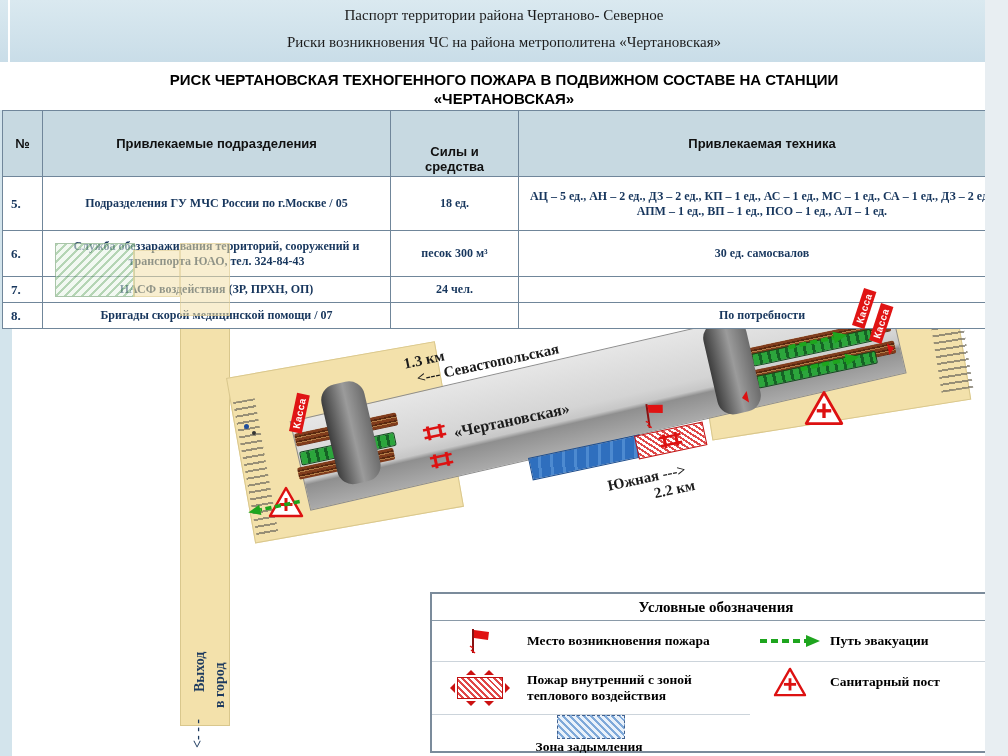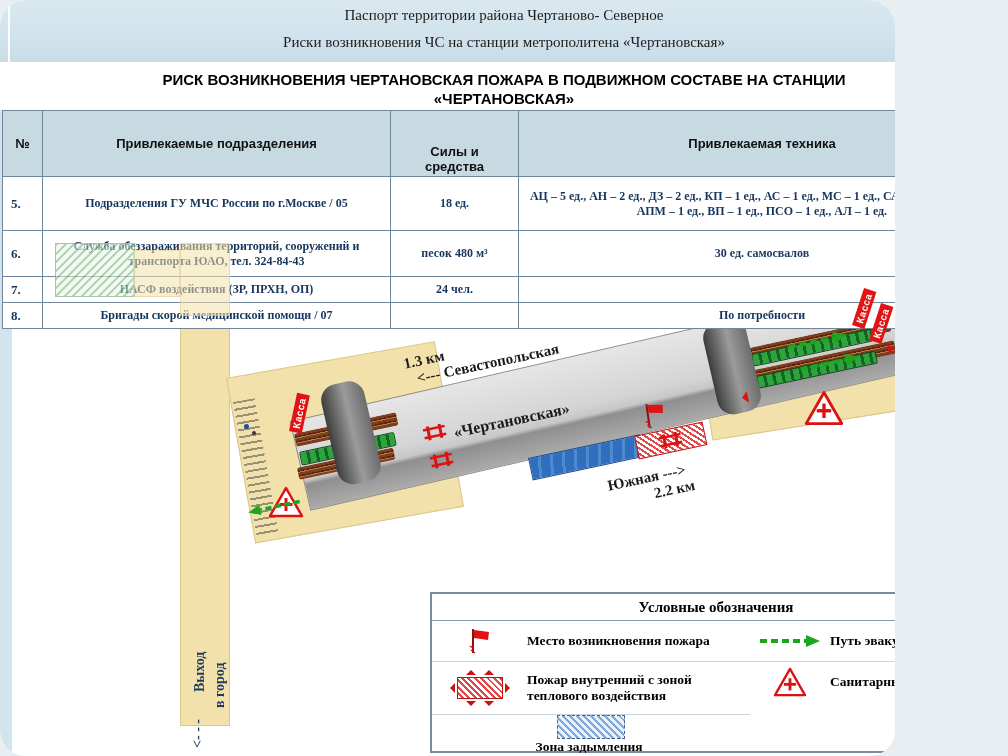--- a/index.html
+++ b/index.html
@@ -1,17 +1,17 @@
 <!DOCTYPE html>
 <html><head>
 <meta charset="utf-8">
 <style>
   html,body{margin:0;padding:0;background:#e8eef2;}
-  .page{position:relative;width:895px;height:756px;background:#fff;overflow:hidden;
-        font-family:"Liberation Serif",serif;border-radius:26px;}
+  .page{position:relative;width:985px;height:756px;background:#fff;overflow:hidden;
+        font-family:"Liberation Serif",serif;}
   .abs{position:absolute;}
 
   
   .hdr{left:0;top:0;width:1008px;height:62px;background:linear-gradient(180deg,#dae9f0,#c9dde8);
        border-bottom:1px solid #a9c2cf;}
   .hdr-vline{left:8px;top:0;width:2px;height:62px;background:#ffffff;}
   .hdr-t{left:0;width:100%;text-align:center;font-size:15px;color:#1c1c1c;white-space:nowrap;}
 
   
   .doc-title{left:0;top:62px;width:1008px;height:48px;background:#fff;text-align:center;
@@ -71,25 +71,25 @@
   .overlay{z-index:5;}
 </style>
 </head>
 <body>
 
 <div class="page">
 
   <div class="abs hdr">
     <div class="abs hdr-vline"></div>
     <div class="abs hdr-t" style="top:7px;">Паспорт территории района Чертаново- Северное</div>
-    <div class="abs hdr-t" style="top:34px;">Риски возникновения ЧС на станции метрополитена «Чертановская»</div>
+    <div class="abs hdr-t" style="top:34px;">Риски возникновения ЧС на района метрополитена «Чертановская»</div>
   </div>
 
   <div class="abs doc-title">
-    <div>РИСК ВОЗНИКНОВЕНИЯ ЧЕРТАНОВСКАЯ ПОЖАРА В ПОДВИЖНОМ СОСТАВЕ НА СТАНЦИИ</div>
+    <div>РИСК ЧЕРТАНОВСКАЯ ТЕХНОГЕННОГО ПОЖАРА В ПОДВИЖНОМ СОСТАВЕ НА СТАНЦИИ</div>
     <div>«ЧЕРТАНОВСКАЯ»</div>
   </div>
 
   <div class="map-layer">
     <div class="abs" style="left:0;top:110px;width:12px;height:646px;background:#d3e4ec;"></div>
     <div class="abs" style="left:996px;top:110px;width:12px;height:646px;background:#d3e4ec;"></div>
 
     <div class="abs beige" style="left:180px;top:314px;width:50px;height:412px;"></div>
 
     <div class="abs beige rot" style="left:226px;top:378px;width:212px;height:168px;transform:rotate(-10deg);"></div>
@@ -199,21 +199,21 @@
     </tr>
     <tr style="height:54px">
       <td class="num">5.</td>
       <td>Подразделения ГУ МЧС России по г.Москве / 05</td>
       <td>18 ед.</td>
       <td>АЦ – 5 ед., АН – 2 ед., ДЗ – 2 ед., КП – 1 ед., АС – 1 ед., МС – 1 ед., СА – 1 ед., ДЗ – 2 ед., АПМ – 1 ед., ВП – 1 ед., ПСО – 1 ед., АЛ – 1 ед.</td>
     </tr>
     <tr style="height:46px">
       <td class="num">6.</td>
       <td>Служба обеззараживания территорий, сооружений и транспорта ЮАО, тел. 324-84-43</td>
-      <td>песок 480 м³</td>
+      <td>песок 300 м³</td>
       <td>30 ед. самосвалов</td>
     </tr>
     <tr style="height:26px">
       <td class="num">7.</td>
       <td>НАСФ воздействия (ЗР, ПРХН, ОП)</td>
       <td>24 чел.</td>
       <td></td>
     </tr>
     <tr style="height:26px">
       <td class="num">8.</td>

